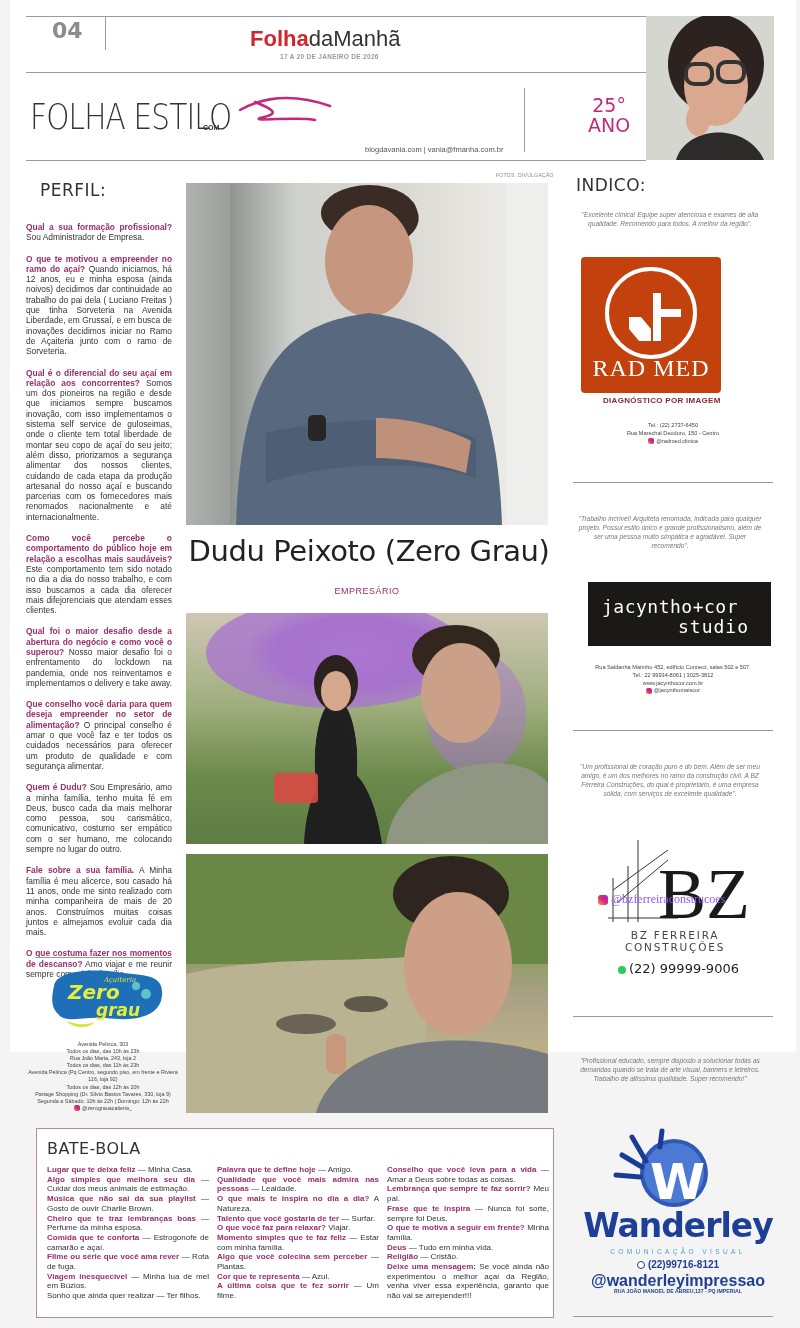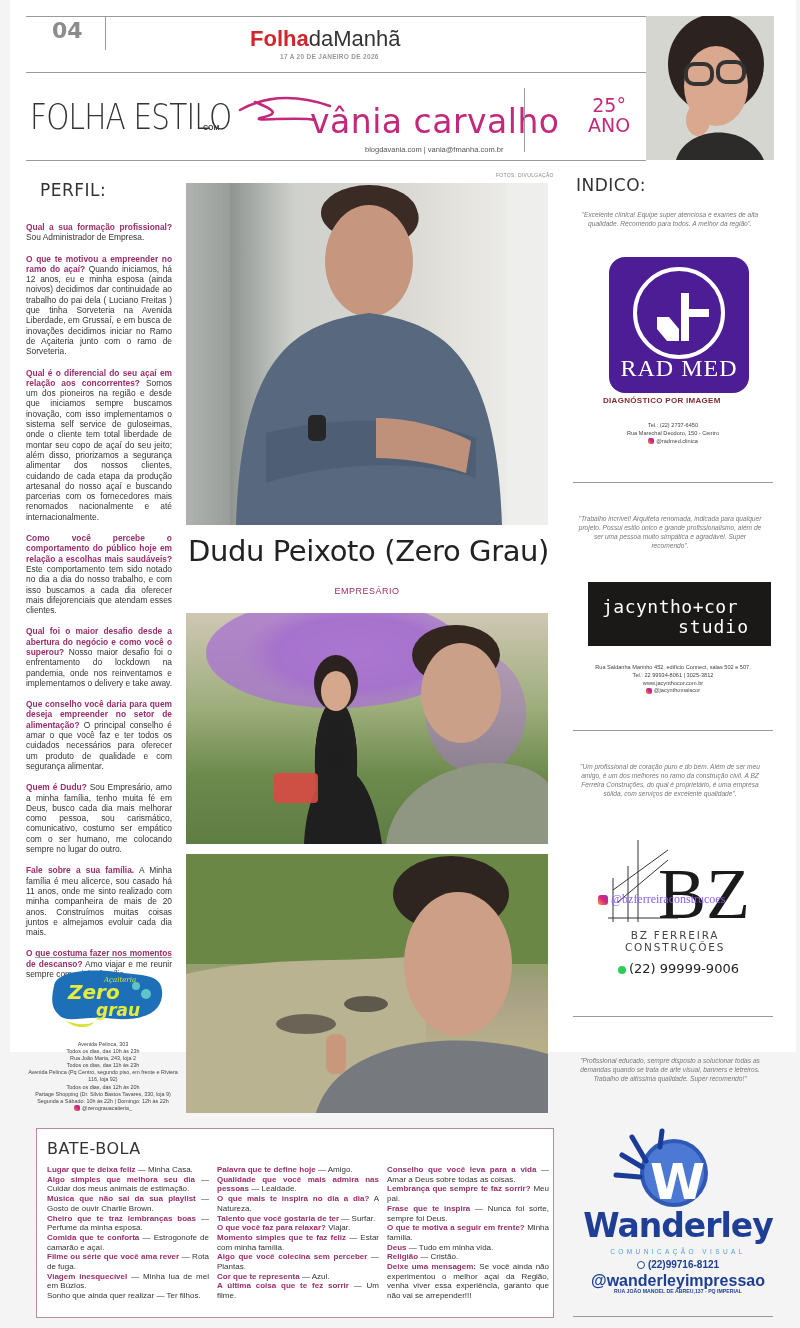--- a/index.html
+++ b/index.html
@@ -33,36 +33,36 @@
   .zero-logo { position: absolute; left: 36px; top: 966px; width: 120px; height: 68px; }
   .zero-info { position: absolute; left: 16px; top: 1041px; width: 154px; font-size: 5.4px; line-height: 7.1px; text-align: center; color: #444; }
 
   
   .photo { position: absolute; overflow: hidden; }
   .photo1 { left: 176px; top: 183px; width: 362px; height: 342px; background:
       radial-gradient(ellipse 55px 62px at 190px 85px, #c9987f 0%, #b8846d 60%, transparent 62%),
       radial-gradient(ellipse 60px 40px at 190px 35px, #3b2a23 0%, #3b2a23 70%, transparent 72%),
       radial-gradient(ellipse 150px 190px at 185px 330px, #5d6f86 0%, #52637a 55%, transparent 57%),
       linear-gradient(90deg, #b9bcb9 0%, #8f9491 12%, #cfd1cc 30%, #d9d8d2 60%, #e6e5e0 78%, #f0f0ee 100%); }
-  .main-name { position: absolute; left: 178px; top: 534px; width: 362px; font-size: 29px; color: #222; font-family: "DejaVu Sans", sans-serif; letter-spacing: -0.4px; }
+  .main-name { position: absolute; left: 178px; top: 534px; width: 362px; text-align: center; font-size: 29px; color: #222; font-family: "DejaVu Sans", sans-serif; letter-spacing: -0.4px; }
   .role { position: absolute; left: 176px; top: 586px; width: 362px; text-align: center; font-size: 9px; color: #9a2f6b; letter-spacing: 0.5px; }
   .photo2 { left: 176px; top: 613px; width: 362px; height: 231px; background:
       radial-gradient(ellipse 42px 52px at 280px 65px, #cfa38b 0%, #c09077 60%, transparent 62%),
       radial-gradient(ellipse 110px 110px at 295px 230px, #9aa08a 0%, #8d9480 60%, transparent 62%),
       radial-gradient(ellipse 30px 90px at 150px 150px, #1e1e1e 0%, #202020 70%, transparent 72%),
       radial-gradient(ellipse 160px 70px at 170px 40px, #b07bd4 0%, #9a66c0 50%, transparent 70%),
       linear-gradient(180deg, #cfc7b4 0%, #9fae7d 40%, #6d8a4d 70%, #5e7d43 100%); }
   .photo3 { left: 176px; top: 854px; width: 362px; height: 259px; background:
       radial-gradient(ellipse 55px 75px at 272px 110px, #d0a48a 0%, #c19079 60%, transparent 62%),
       radial-gradient(ellipse 140px 90px at 280px 260px, #7b7d82 0%, #6f7176 60%, transparent 62%),
       linear-gradient(180deg, #6e8a4a 0%, #7f9b55 30%, #a9a184 55%, #b5ad8a 70%, #c9b27a 90%, #b79e63 100%); }
   .indico-title { position: absolute; left: 566px; top: 175px; font-size: 17px; color: #333; font-family: "DejaVu Sans", sans-serif; letter-spacing: 0.5px; }
   .testimonial { position: absolute; left: 565px; width: 190px; text-align: center; font-size: 6.6px; line-height: 9px; color: #777; font-style: italic; }
   .r-rule { position: absolute; left: 563px; width: 200px; height: 1px; background: #9a9a9a; }
-  .radmed { position: absolute; left: 599px; top: 257px; width: 140px; height: 136px; background: #4c1d95; border-radius: 16px; }
+  .radmed { position: absolute; left: 571px; top: 257px; width: 140px; height: 136px; background: #c2410c; border-radius: 4px; }
   .radmed-circle { position: absolute; left: 24px; top: 10px; width: 92px; height: 92px; border: 4px solid #fff; border-radius: 50%; }
   .radmed-text { position: absolute; left: 0; top: 98px; width: 140px; text-align: center; color: #fff; font-size: 24px; font-family: "Liberation Serif", serif; letter-spacing: 1px; }
   .radmed-sub { position: absolute; left: 593px; top: 396px; width: 140px; font-size: 8px; font-weight: bold; color: #842a34; letter-spacing: 0.3px; }
   .biz-info { position: absolute; left: 563px; width: 200px; text-align: center; font-size: 5.6px; line-height: 7.8px; color: #444; }
   .ig-dot { display: inline-block; width: 6px; height: 6px; border-radius: 2px; background: linear-gradient(45deg, #f9a03f, #d62976, #962fbf); vertical-align: middle; margin-right: 2px; }
   .jac { position: absolute; left: 578px; top: 582px; width: 183px; height: 64px; background: #1b1818; }
   .jac-line1 { position: absolute; left: 14px; top: 14px; color: #fff; font-size: 18px; font-family: "DejaVu Sans Mono", monospace; letter-spacing: 0.5px; }
   .jac-line2 { position: absolute; left: 90px; top: 34px; color: #fff; font-size: 18px; font-family: "DejaVu Sans Mono", monospace; letter-spacing: 1px; }
   .bz-logo { position: absolute; left: 598px; top: 838px; width: 140px; height: 84px; }
   .bz-name { position: absolute; left: 570px; top: 929px; width: 190px; text-align: center; font-size: 10.5px; color: #444; letter-spacing: 1.8px; font-family: "DejaVu Sans", sans-serif; }
@@ -94,21 +94,20 @@
   <div class="page-num-sep"></div>
   <div class="paper-name"><span class="bold">Folha</span><span>daManhã</span></div>
   <div class="paper-date">17 A 20 DE JANEIRO DE 2026</div>
   <div class="hdr-line" style="left:16px; top:72px; width:620px;"></div>
 
   <div class="section-title">FOLHA ESTILO</div>
   <div class="section-com">COM</div>
   <svg class="swoosh" viewBox="0 0 130 40">
     <path d="M20 18 C45 4, 75 2, 110 14 M35 10 C55 18, 60 22, 40 26 C30 30, 80 24, 95 28" stroke="#c2297a" stroke-width="2.5" fill="none" stroke-linecap="round"></path>
   </svg>
-  <div class="author-name">vânia carvalho</div>
   <div class="author-links">blogdavania.com  |  vania@fmanha.com.br</div>
   <div class="title-sep"></div>
   <div class="anniv">
     <div>25°</div>
     <div>ANO</div>
   </div>
   <div class="portrait">
     <svg width="128" height="144" viewBox="0 0 128 144">
       <rect width="128" height="144" fill="#d6d6d0"></rect>
       <ellipse cx="70" cy="48" rx="48" ry="50" fill="#2c2220"></ellipse>

